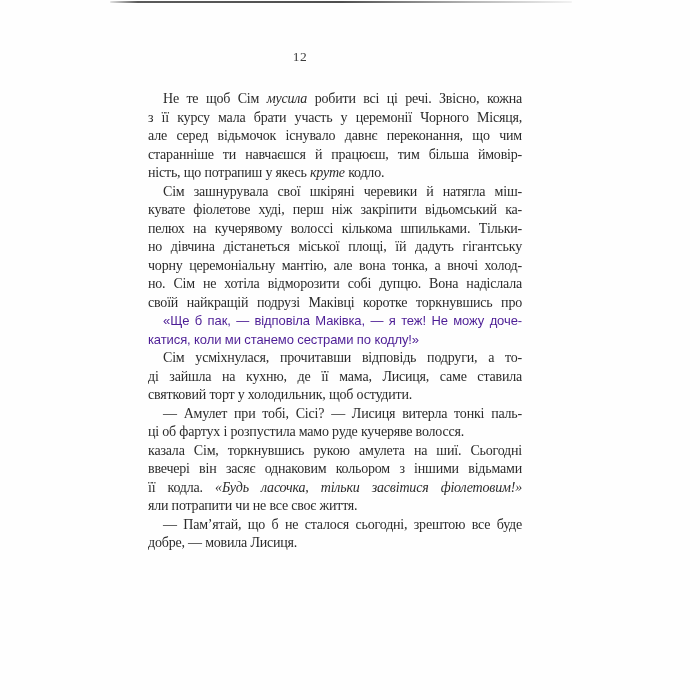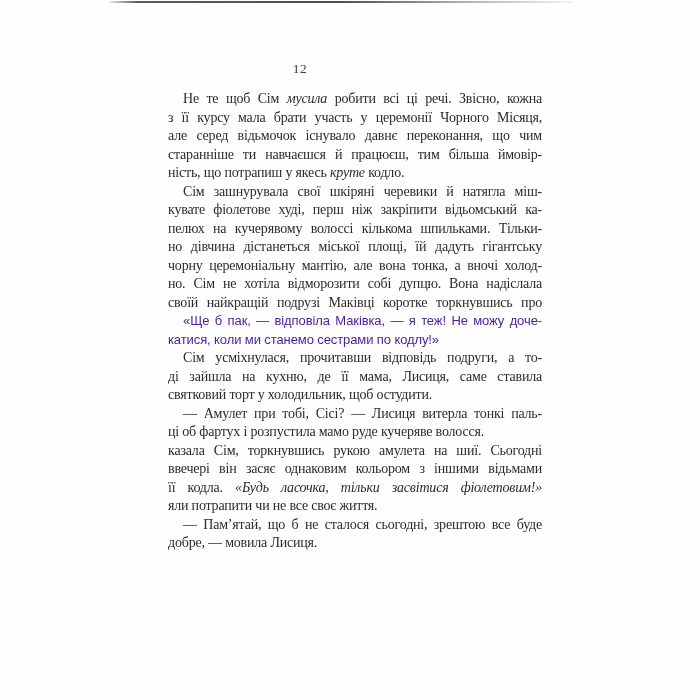--- a/index.html
+++ b/index.html
@@ -21,36 +21,35 @@
     background: linear-gradient(to right,
       rgba(70,70,70,0.15) 0%,
       rgba(45,45,45,0.78) 6%,
       rgba(40,40,40,0.82) 50%,
       rgba(120,120,120,0.55) 78%,
       rgba(190,190,190,0.18) 100%);
     border-radius: 1px;
   }
   .page-number {
     position: absolute;
-    top: 61px; left: 0;
+    top: 49px; left: 0;
     width: 600px;
     text-align: center;
     font-size: 13.5px;
     color: #3c3c3c;
     letter-spacing: 0.5px;
   }
   .text-block {
     position: absolute;
     top: 90px; left: 148px;
     width: 374px;
     font-size: 14px;
     line-height: 18.5px;
     color: #2b2b2b;
     letter-spacing: -0.2px;
-    margin-left: 20px;
   }
   .paragraph { margin: 0; }
   .line {
     text-align: justify;
     text-align-last: justify;
     white-space: normal;
   }
   .line.last { text-align-last: left; }
   .line.first { text-indent: 15px; }
   .it { font-style: italic; }

